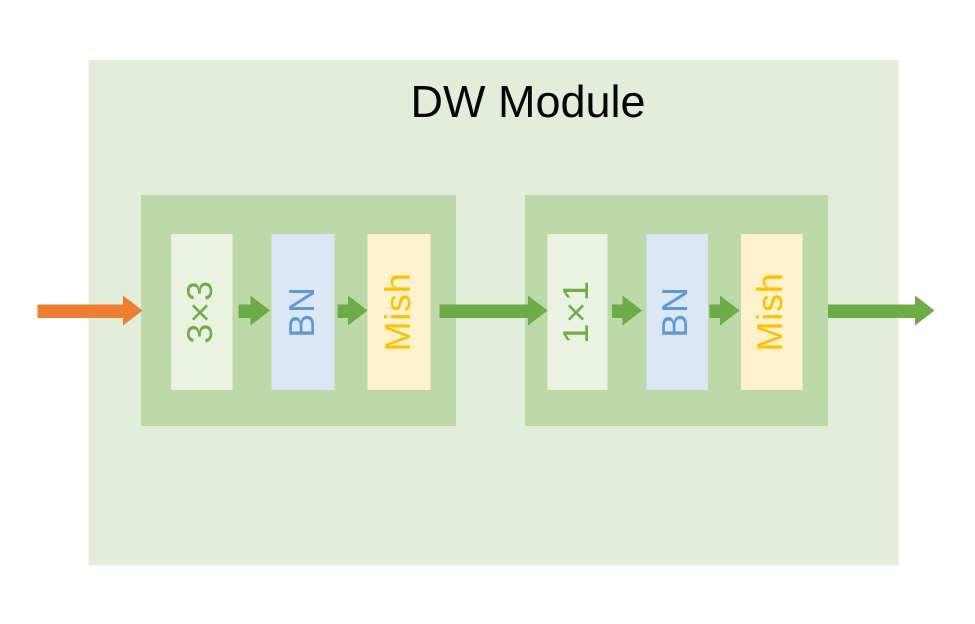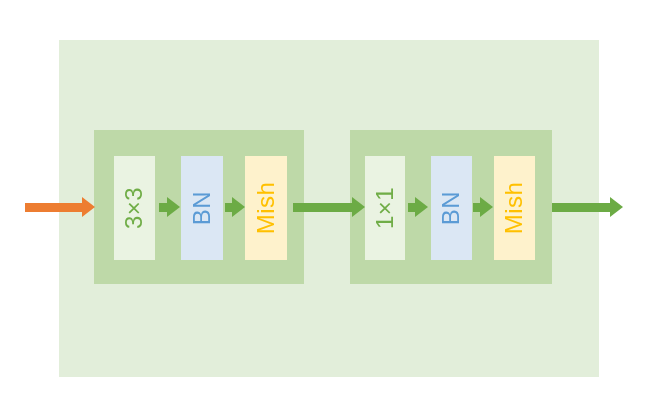--- a/index.html
+++ b/index.html
@@ -75,20 +75,21 @@
   .ar-4     { left: 473px; width: 20px; }
   .ar-out   { left: 552px; width: 71px; }
 </style>
 </head>
 <body>
 
 <div class="canvas">
 
   <div class="outer"></div>
 
+  <div class="title">DW Module</div>
 
   <div class="block b1">
     <div class="op conv o1">
       <span>3×3</span>
     </div>
     <div class="op bn o2">
       <span>BN</span>
     </div>
     <div class="op mish o3">
       <span>Mish</span>

